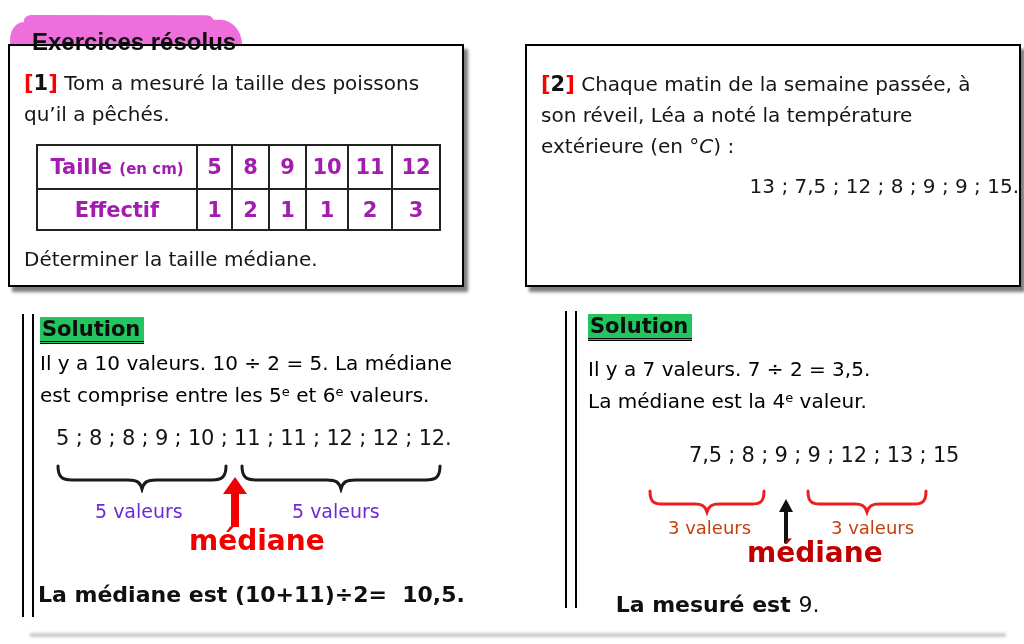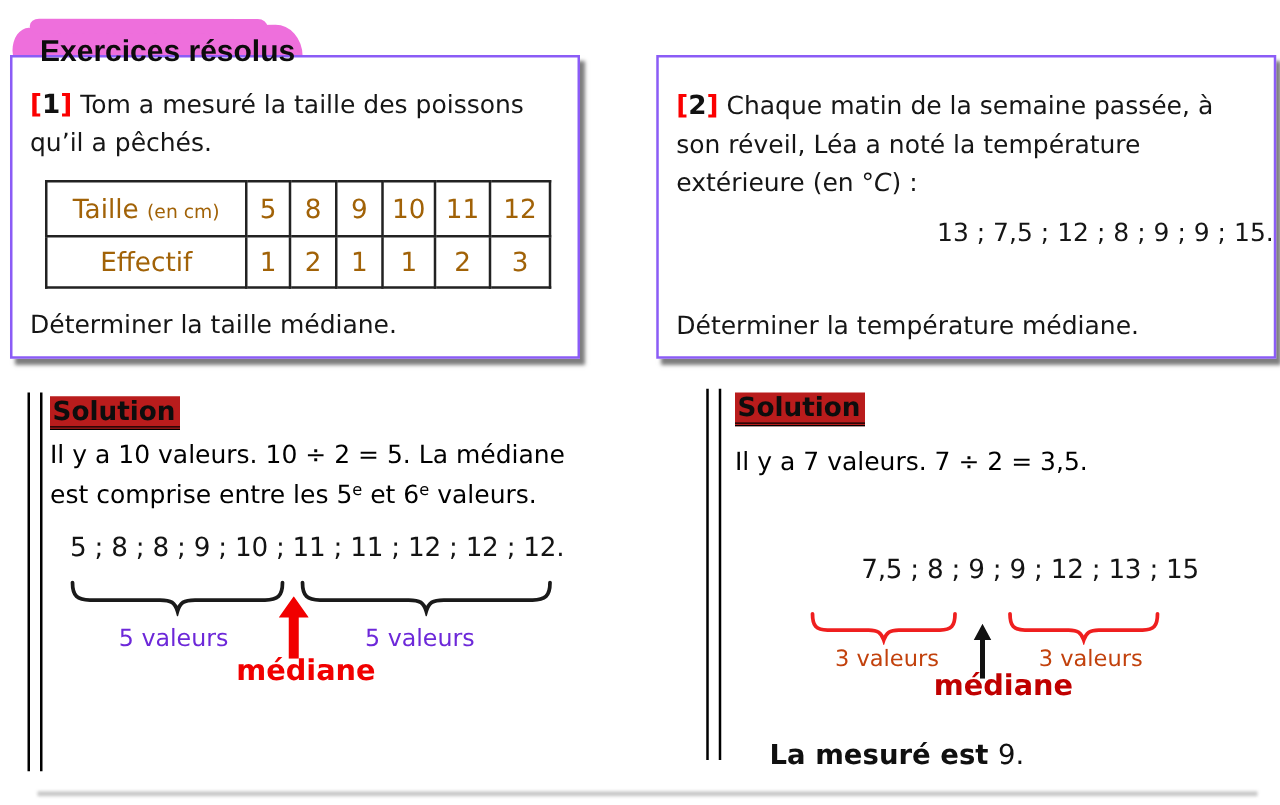--- a/index.html
+++ b/index.html
@@ -10,52 +10,52 @@
   .title-hl{position:absolute;left:10px;top:21px;width:232px;height:38px;background:#ee6fdc;
             border-radius:16px 26px 10px 22px / 22px 30px 14px 24px;transform:rotate(-0.7deg);}
   .title-hl::after{content:"";position:absolute;left:14px;top:-6px;width:190px;height:12px;background:#ee6fdc;
             border-radius:10px/8px;transform:rotate(0.8deg);}
   .title-hl::before{content:"";position:absolute;left:20px;bottom:-5px;width:200px;height:10px;background:#ee6fdc;
             border-radius:10px/8px;transform:rotate(-0.5deg);}
   .title-txt{position:absolute;left:32px;top:28px;font-family:"Liberation Sans",sans-serif;
              font-size:24px;font-weight:bold;color:#0c0c0c;z-index:2;}
 
   
-  .exbox{position:absolute;background:#fff;border:2px solid #8b5cf6;box-shadow:4px 5px 3px #7e7e7e;}
+  .exbox{position:absolute;background:#fff;border:2px solid #000000;box-shadow:4px 5px 3px #7e7e7e;}
   #box1{left:8px;top:44px;width:452px;height:239px;}
   #box2{left:525px;top:44px;width:492px;height:239px;}
   .expar{position:absolute;font-size:20px;line-height:31px;color:#161616;}
   .tag-b{color:#fb0000;font-weight:bold;font-size:21px;}
   .tag-n{color:#111;font-weight:bold;font-size:21px;}
   .question{position:absolute;font-size:20px;color:#161616;}
 
   
   table.freq{position:absolute;left:26px;top:98px;border-collapse:collapse;table-layout:fixed;}
   table.freq td{border:2px solid #222;text-align:center;vertical-align:middle;
-                font-size:21px;color:#a16207;padding:0;}
+                font-size:21px;color:#a21caf;padding:0;font-weight:bold;}
   table.freq tr:nth-child(1) td{height:42px;}
   table.freq tr:nth-child(2) td{height:39px;}
   td.hdr{width:158px;font-size:20px;}
   .hdr-small{font-size:15px;}
   .c0{width:33px}.c1{width:35px}.c2{width:35px}.c3{width:40px}.c4{width:42px}.c5{width:46px}
 
   
   .dbar{position:absolute;width:8px;border-left:2px solid #000;border-right:2px solid #000;}
   #bar1{left:22px;top:314px;height:303px;}
   #bar2{left:565px;top:311px;height:297px;}
-  .sol-head{position:absolute;font-size:21px;font-weight:bold;color:#0d0d0d;background:#b91c1c;
+  .sol-head{position:absolute;font-size:21px;font-weight:bold;color:#0d0d0d;background:#22c55e;
             border-bottom:3px double #000;padding:0 4px 0 2px;}
   .sol-line{position:absolute;font-size:20px;color:#000000;white-space:nowrap;}
   sup.e{font-size:13px;vertical-align:6px;}
   .vals{position:absolute;font-size:20px;color:#141414;white-space:pre;letter-spacing:-0.2px;}
   .brace{position:absolute;}
   .brace-lbl{position:absolute;font-size:19px;}
   .lbl-blue{color:#6d28d9;}
   .lbl-gray{color:#c2410c;font-size:18px;}
-  .mediane{position:absolute;font-weight:bold;font-size:23px;}
+  .mediane{position:absolute;font-weight:bold;font-size:28px;}
   .med-red{color:#f10000;}
   .med-darkred{color:#c00000;}
   .result{position:absolute;font-size:22px;font-weight:bold;color:#101010;white-space:pre;}
   .result .reg{font-weight:normal;}
 
   .page-shadow{position:absolute;left:30px;top:633px;width:976px;height:4px;background:#c9c9c9;filter:blur(1.4px);}
 </style>
 </head>
 <body>
 
@@ -91,21 +91,20 @@
     </tbody>
       </table>
     <div class="question" style="left:14px;top:201px;">Déterminer la taille médiane.</div>
   </div>
 
   <div id="box2" class="exbox">
     <div class="expar" style="left:14px;top:23px;width:462px;">
       <span class="tag-b">[</span><span class="tag-n">2</span><span class="tag-b">]</span><span> Chaque matin de la semaine passée, à son réveil, Léa a noté la température extérieure (en </span><i>°C</i><span>) :</span>
     </div>
     <div class="expar" style="left:0;top:125px;width:100%;text-align:right;">13 ; 7,5 ; 12 ; 8 ; 9 ; 9 ; 15.</div>
-    <div class="question" style="left:14px;top:202px;">Déterminer la température médiane.</div>
   </div>
 
   <div id="bar1" class="dbar"></div>
   <div class="sol-head" style="left:40px;top:317px;">Solution</div>
   <div class="sol-line" style="left:40px;top:351px;">Il y a 10 valeurs. 10 ÷ 2 = 5. La médiane</div>
   <div class="sol-line" style="left:40px;top:383px;">
     <span>est comprise entre les 5</span><sup class="e">e</sup><span> et 6</span><sup class="e">e</sup><span> valeurs.</span>
   </div>
   <div class="vals" style="left:56px;top:426px;font-size:21px;">5 ; 8 ; 8 ; 9 ; 10 ; 11 ; 11 ; 12 ; 12 ; 12.</div>
 
@@ -114,24 +113,28 @@
   </svg>
   <svg class="brace" style="left:240px;top:463px;" width="202" height="30" viewBox="0 0 202 30">
     <path d="M 2 3 C 2 14 6 17 16 17 L 87 17 C 96 17 99 19 101 26 C 103 19 106 17 115 17 L 186 17 C 196 17 200 14 200 3" fill="none" stroke="#1a1a1a" stroke-width="3" stroke-linecap="round"></path>
   </svg>
   <svg class="brace" style="left:223px;top:477px;" width="24" height="50" viewBox="0 0 24 50">
     <polygon points="12,0 24,17 16,17 16,50 8,50 8,17 0,17" fill="#f10000"></polygon>
   </svg>
   <div class="brace-lbl lbl-blue" style="left:95px;top:500px;">5 valeurs</div>
   <div class="brace-lbl lbl-blue" style="left:292px;top:500px;">5 valeurs</div>
   <div class="mediane med-red" style="left:189px;top:524px;">médiane</div>
+  <div class="result" style="left:38px;top:582px;">La médiane est (10+11)÷2=  10,5.</div>
 
   <div id="bar2" class="dbar"></div>
   <div class="sol-head" style="left:588px;top:314px;">Solution</div>
   <div class="sol-line" style="left:588px;top:357px;">Il y a 7 valeurs. 7 ÷ 2 = 3,5.</div>
+  <div class="sol-line" style="left:588px;top:389px;">
+    <span>La médiane est la 4</span><sup class="e">e</sup><span> valeur.</span>
+  </div>
   <div class="vals" style="left:689px;top:443px;font-size:21px;">7,5 ; 8 ; 9 ; 9 ; 12 ; 13 ; 15</div>
 
   <svg class="brace" style="left:648px;top:488px;" width="118" height="28" viewBox="0 0 118 28">
     <path d="M 2 3 C 2 13 5 16 14 16 L 47 16 C 54 16 57 18 59 24 C 61 18 64 16 71 16 L 104 16 C 113 16 116 13 116 3" fill="none" stroke="#ef1f1f" stroke-width="3" stroke-linecap="round"></path>
   </svg>
   <svg class="brace" style="left:806px;top:488px;" width="122" height="28" viewBox="0 0 122 28">
     <path d="M 2 3 C 2 13 5 16 14 16 L 49 16 C 56 16 59 18 61 24 C 63 18 66 16 73 16 L 108 16 C 117 16 120 13 120 3" fill="none" stroke="#ef1f1f" stroke-width="3" stroke-linecap="round"></path>
   </svg>
   <svg class="brace" style="left:777px;top:499px;" width="18" height="44" viewBox="0 0 18 44">
     <polygon points="9,0 16,13 11,13 11,44 7,44 7,13 2,13" fill="#121212"></polygon>

